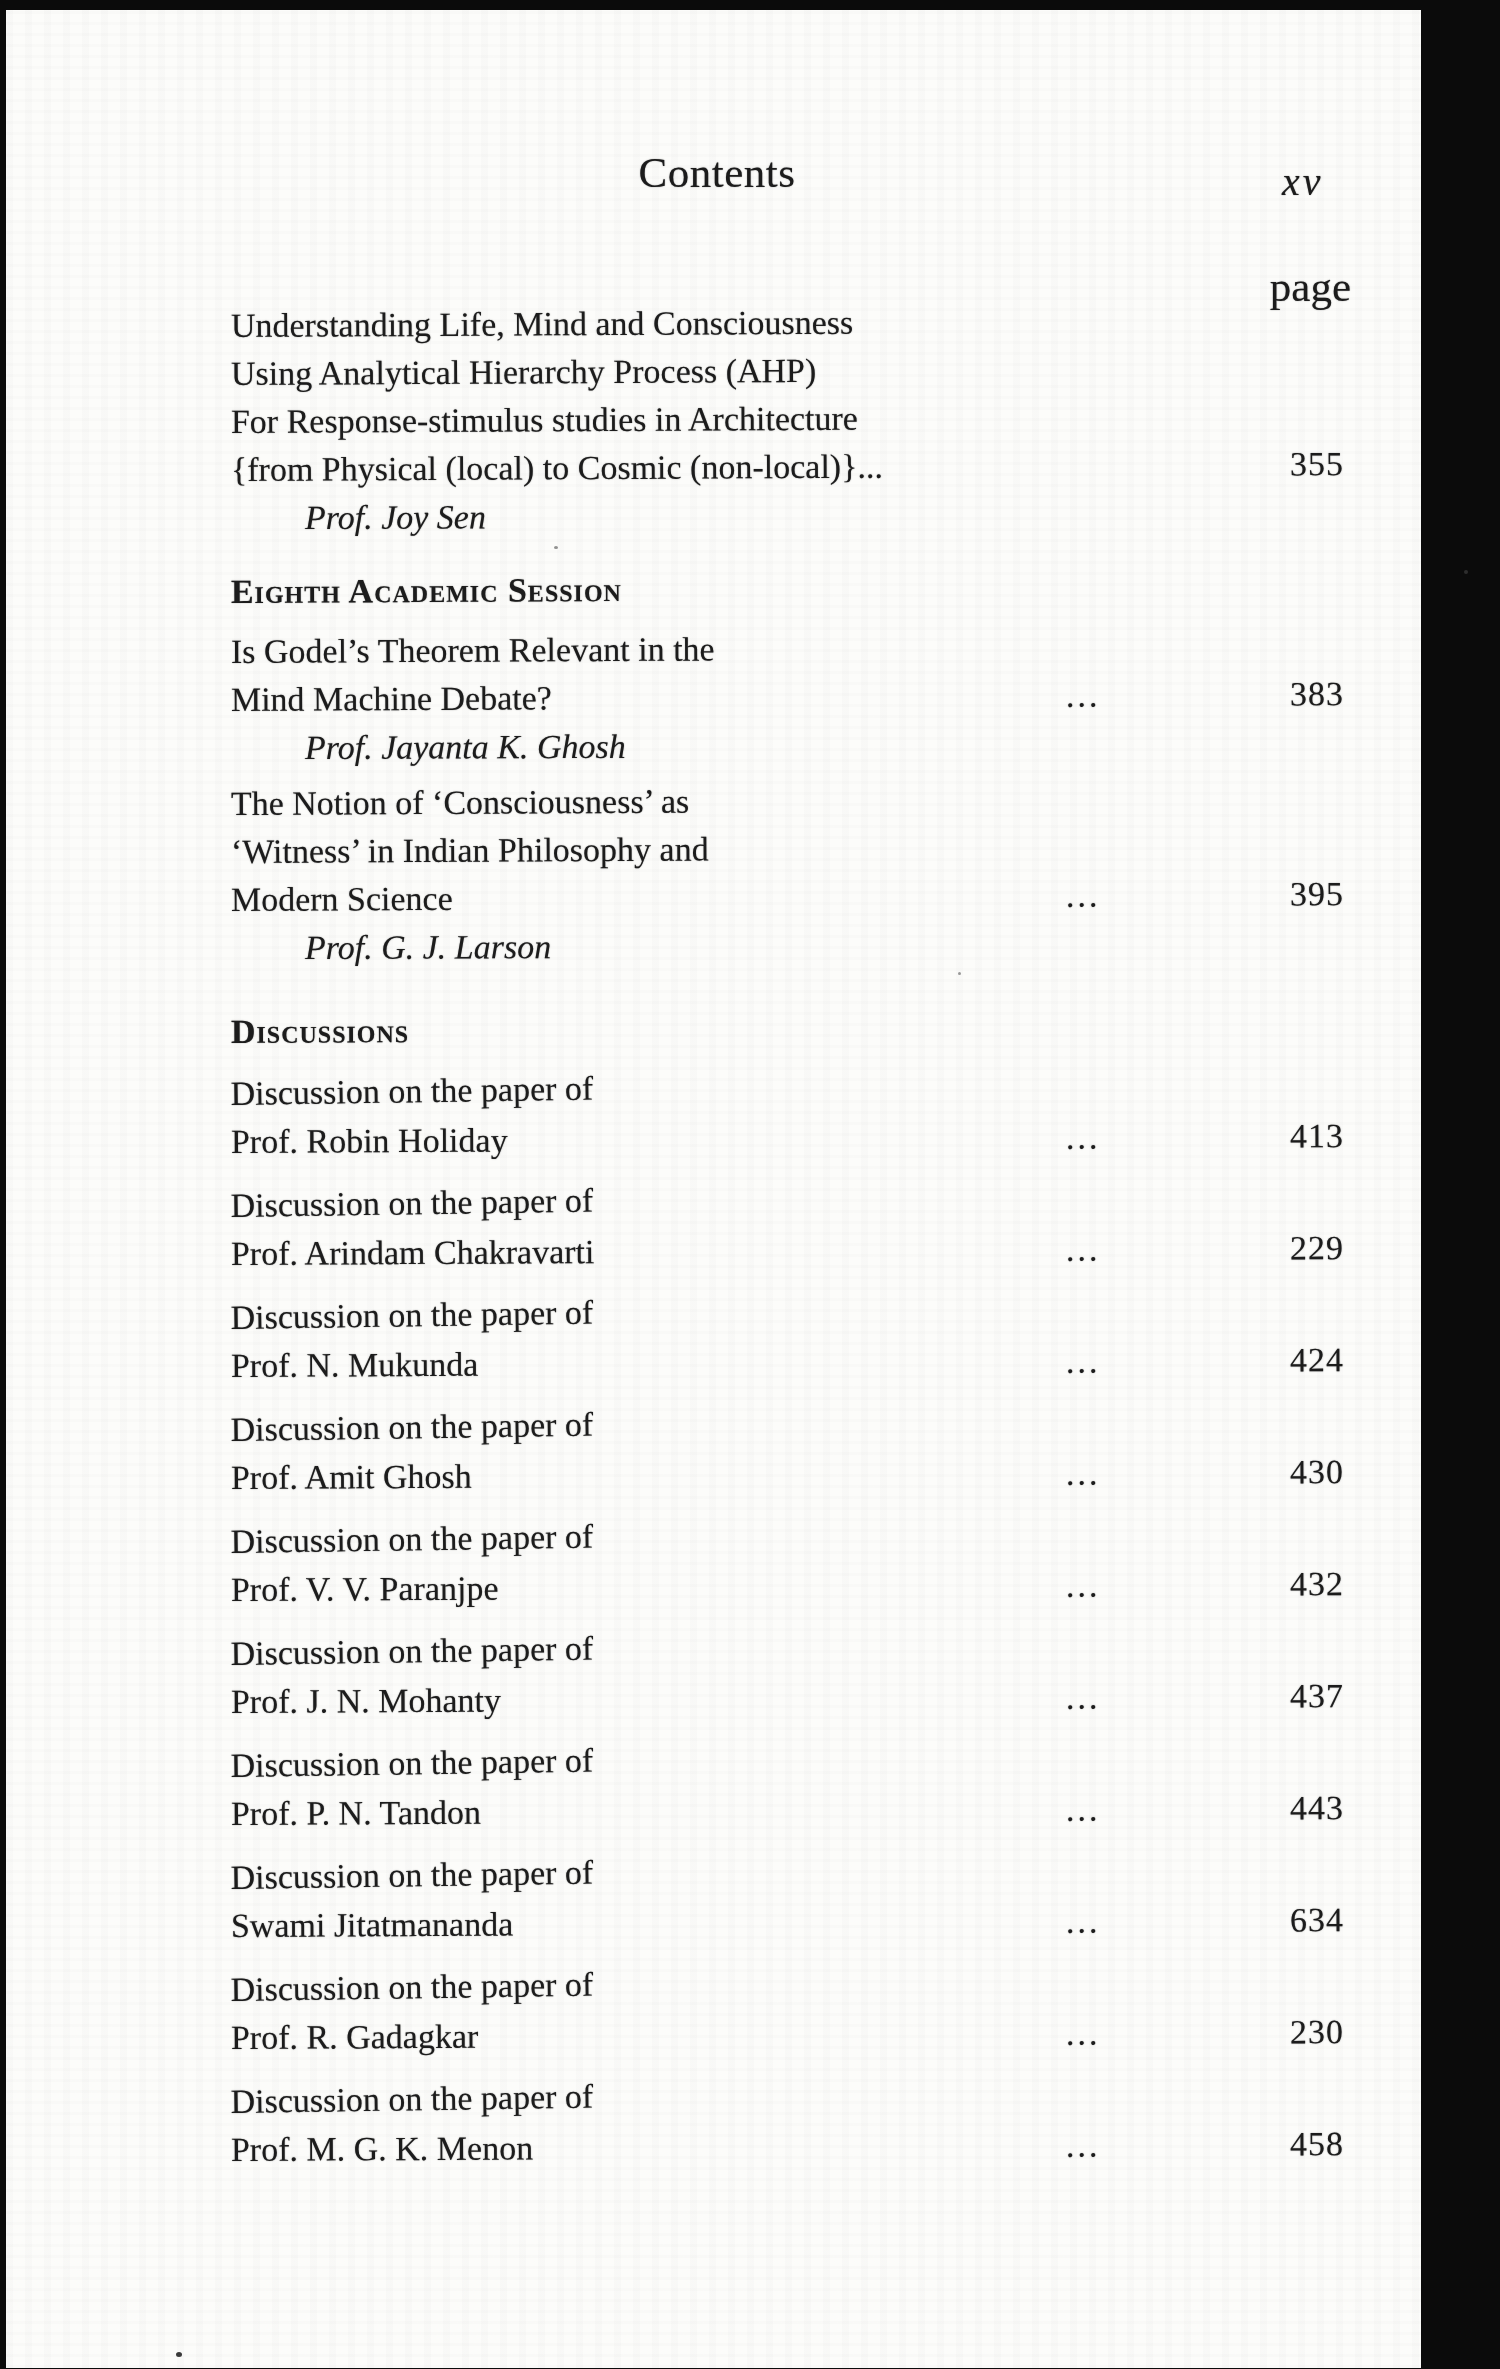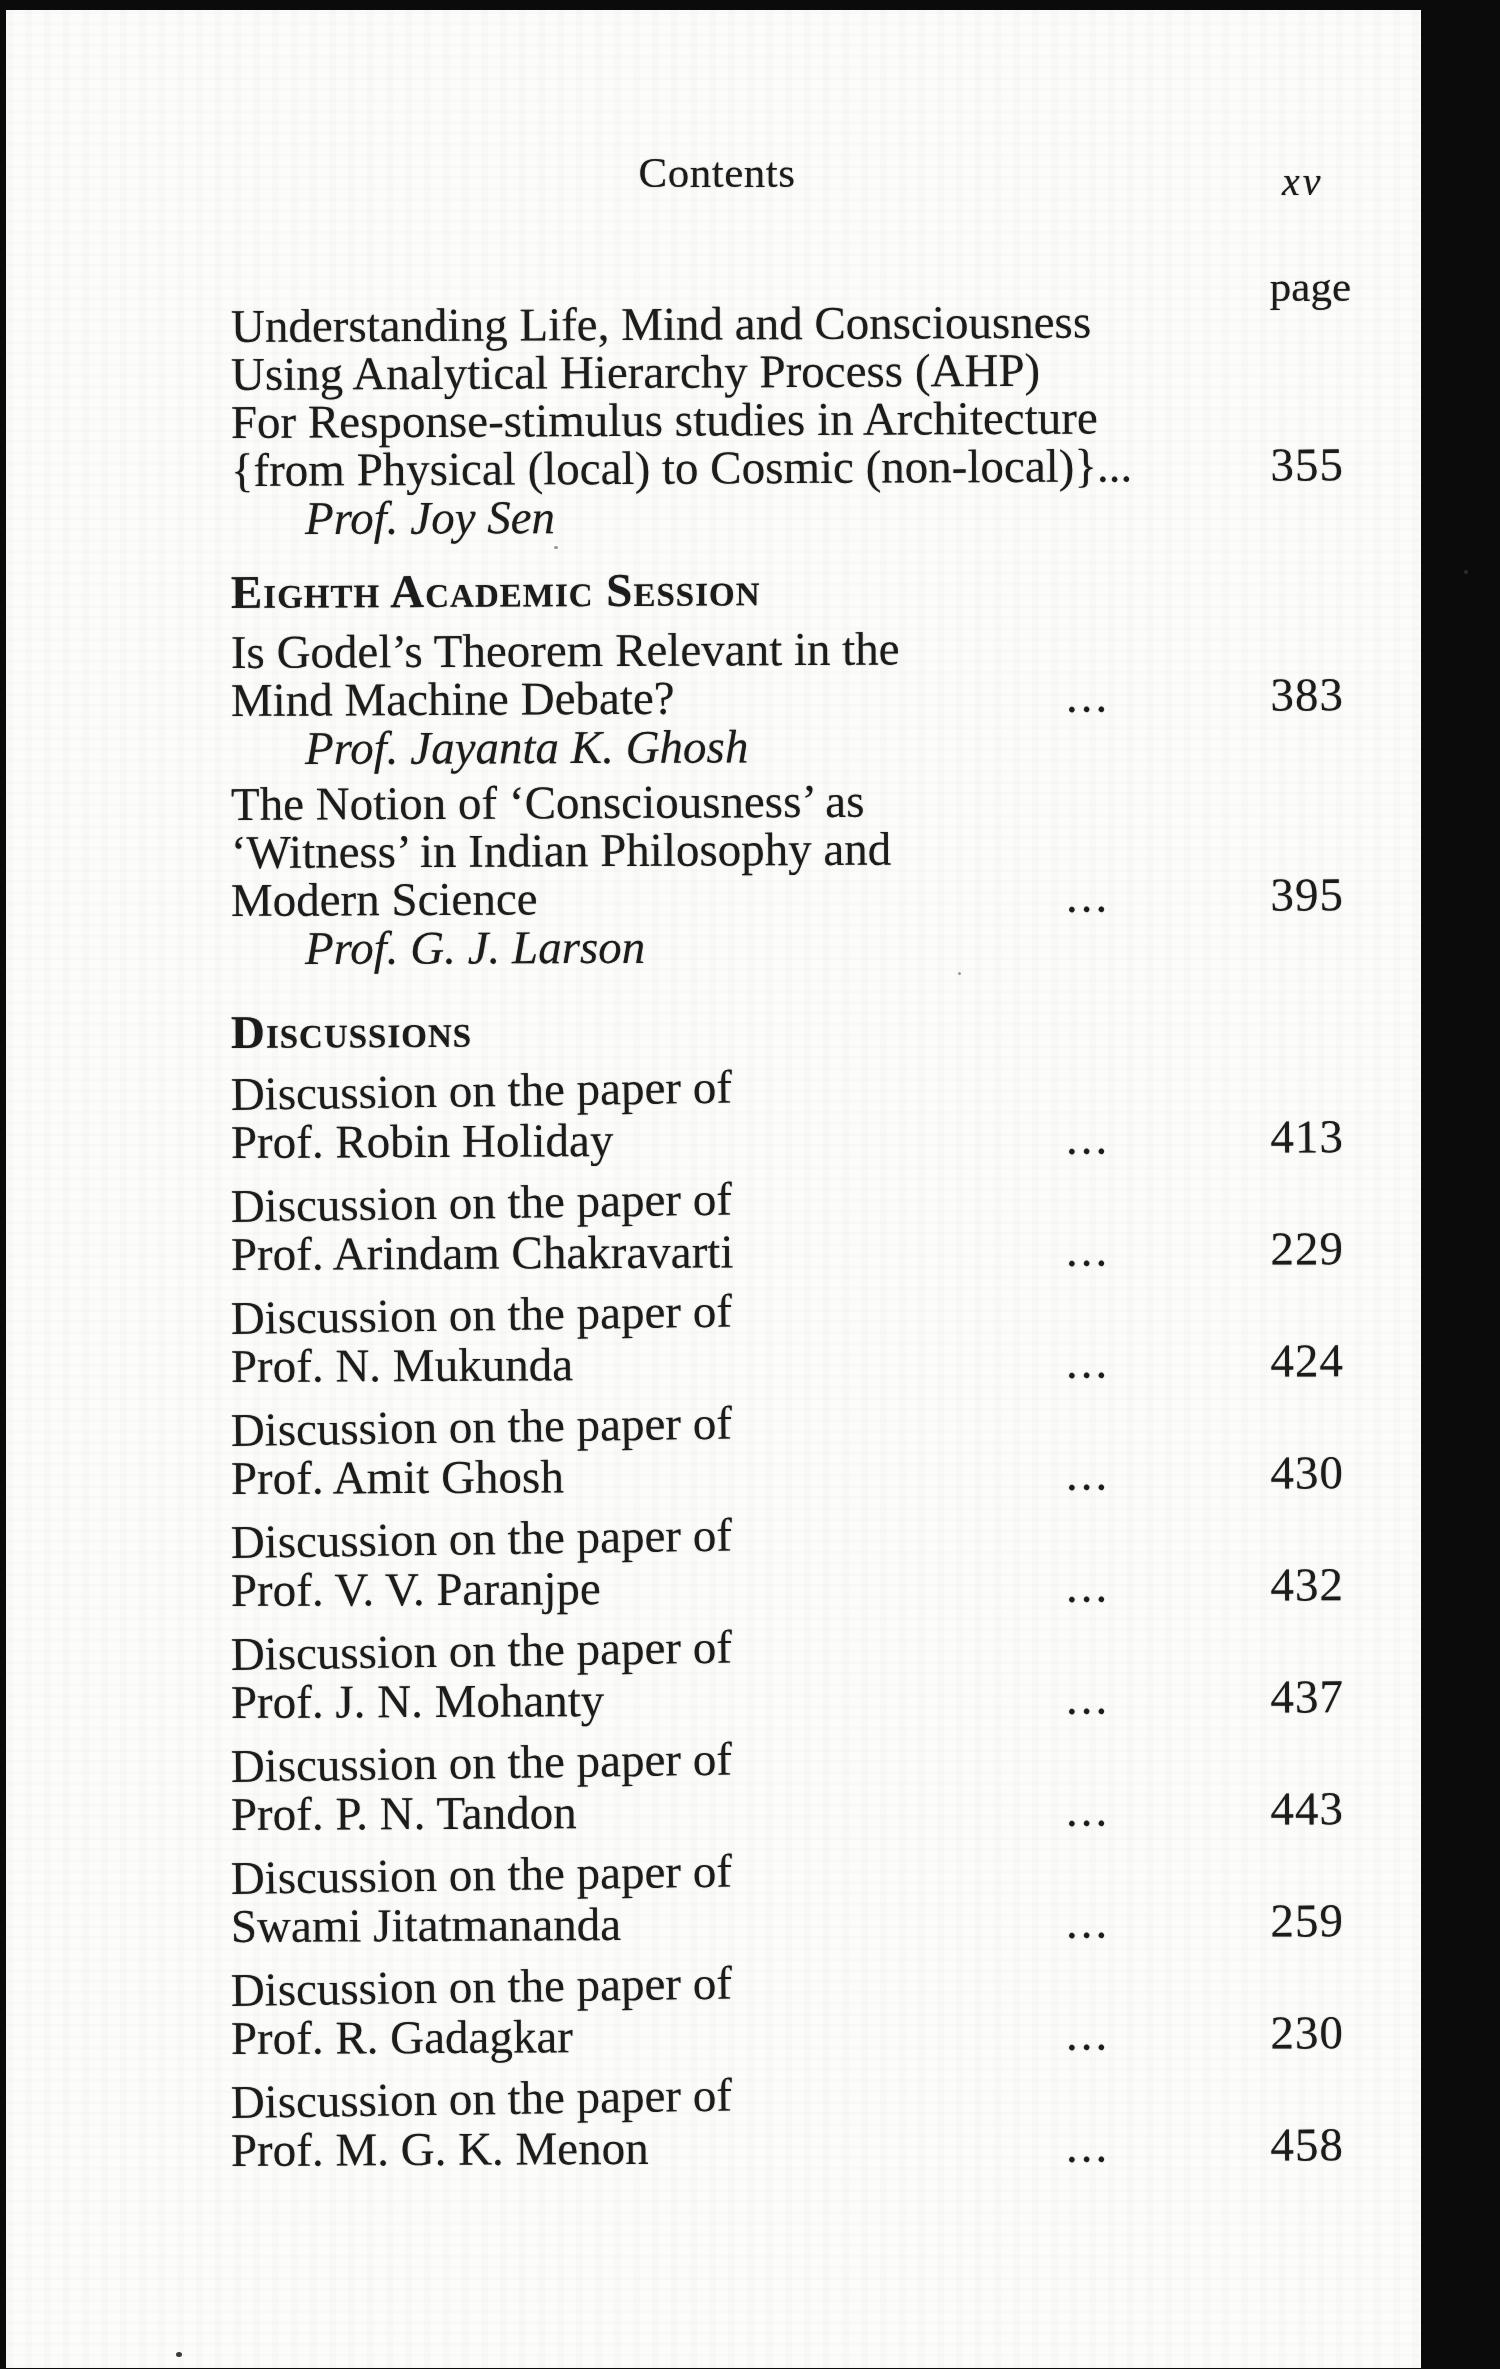--- a/index.html
+++ b/index.html
@@ -45,21 +45,21 @@
     position: absolute; top: 252px; left: 1095px; width: 250px;
     text-align: right;
     font-size: 43px;
   }
 
   
   .content {
     position: absolute; left: 225px; top: 0;
     width: 1122px;
     padding-top: 292px;
-    font-size: 47px;
+    font-size: 34px;
   }
   .line {
     position: relative;
     line-height: 48px;
     white-space: nowrap;
     transform: rotate(-0.3deg);
     transform-origin: left bottom;
   }
   .sec-discussions .entry .line:first-child {
     transform: rotate(-0.85deg);
@@ -215,21 +215,21 @@
           <span class="dots">...</span>
           <span class="pagenum">443</span>
         </div>
       </div>
 
       <div class="entry">
         <div class="line txt">Discussion on the paper of</div>
         <div class="line txt">
           <span>Swami Jitatmananda</span>
           <span class="dots">...</span>
-          <span class="pagenum">259</span>
+          <span class="pagenum">634</span>
         </div>
       </div>
 
       <div class="entry">
         <div class="line txt">Discussion on the paper of</div>
         <div class="line txt">
           <span>Prof. R. Gadagkar</span>
           <span class="dots">...</span>
           <span class="pagenum">230</span>
         </div>

